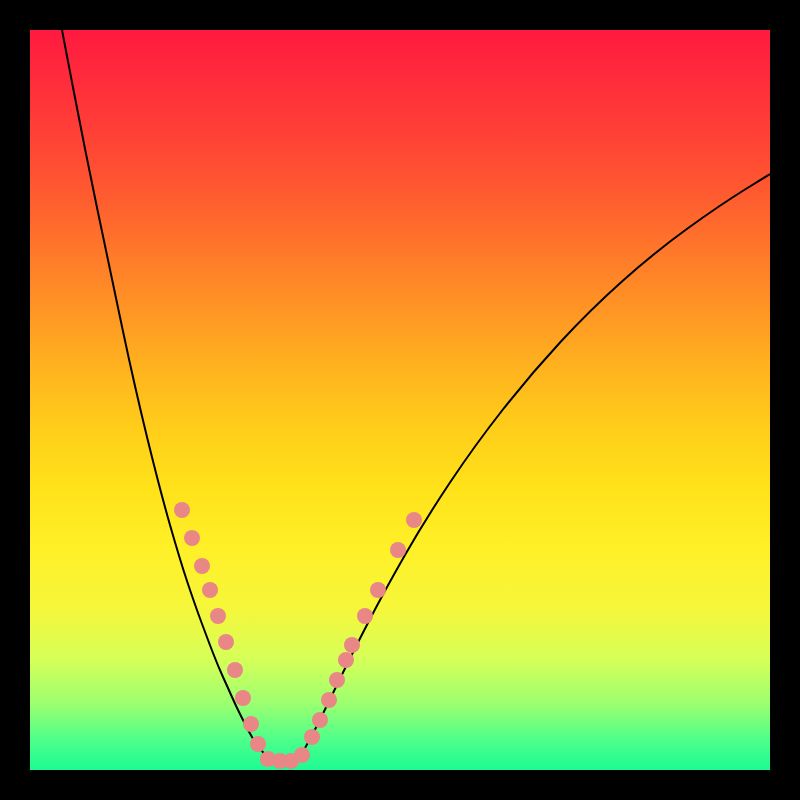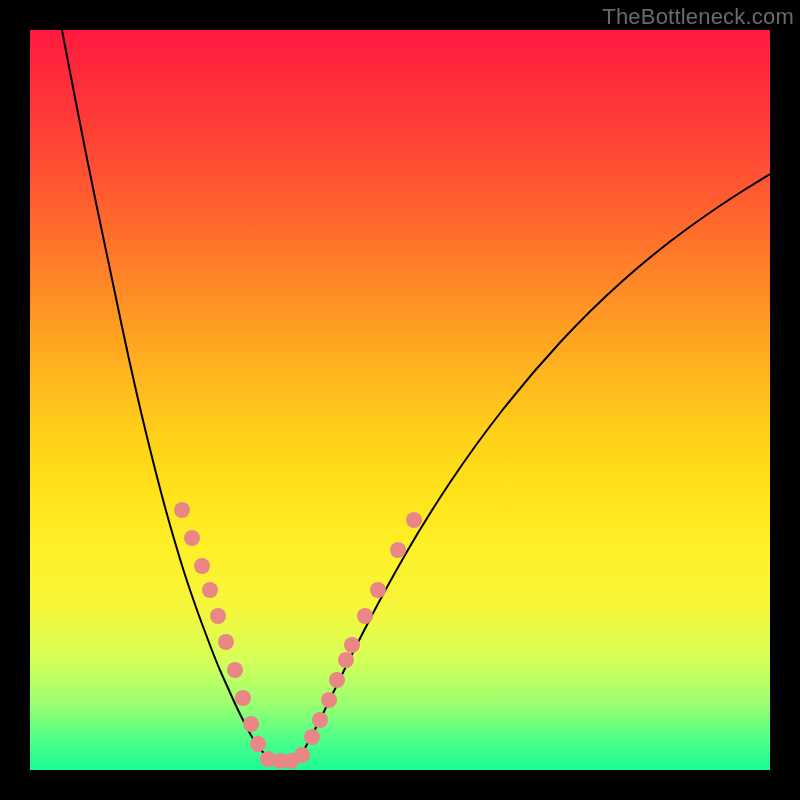--- a/index.html
+++ b/index.html
@@ -72,21 +72,20 @@
     letter-spacing: 0.2px;
     font-weight: 500;
     font-family: Arial, Helvetica, sans-serif;
   }
 </style>
 </head>
 <body>
 
 <div class="frame">
 
-  <div class="watermark">TheBottleneck.com</div>
 
   <div class="plot-area">
     <div class="gradient-bg"></div>
 
     <svg class="curve-svg" viewBox="0 0 740 740" preserveAspectRatio="none">
       <path id="curve-left" class="curve-path" d="M 32 0 Q 32 0 43.5 60 Q 55 120 67.5 180 Q 80 240 92.5 299 Q 105 358 117.5 409 Q 130 460 140 495 Q 150 530 157.5 552.5 Q 165 575 171.5 592.5 Q 178 610 183 623 Q 188 636 193 647 Q 198 658 202 667 Q 206 676 209.5 683 Q 213 690 216 696 Q 219 702 222 707 Q 225 712 228 716 Q 231 720 234 723.5 T 237 727"></path>
       <path id="curve-floor" class="curve-path" d="M 237 727 Q 237 727 242.5 729 Q 248 731 254 731 Q 260 731 265 729 T 270 727"></path>
       <path id="curve-right" class="curve-path" d="M 270 727 Q 270 727 277.5 713.5 Q 285 700 293.5 682.5 Q 302 665 313.5 641.5 Q 325 618 340 589 Q 355 560 375 525 Q 395 490 420 452.5 Q 445 415 472.5 380 Q 500 345 530 312.5 Q 560 280 592.5 251 Q 625 222 657.5 198.5 Q 690 175 715 159.5 T 740 144"></path>
       <g id="markers-group">
           <circle cx="152" cy="480" r="8" class="marker"></circle>

